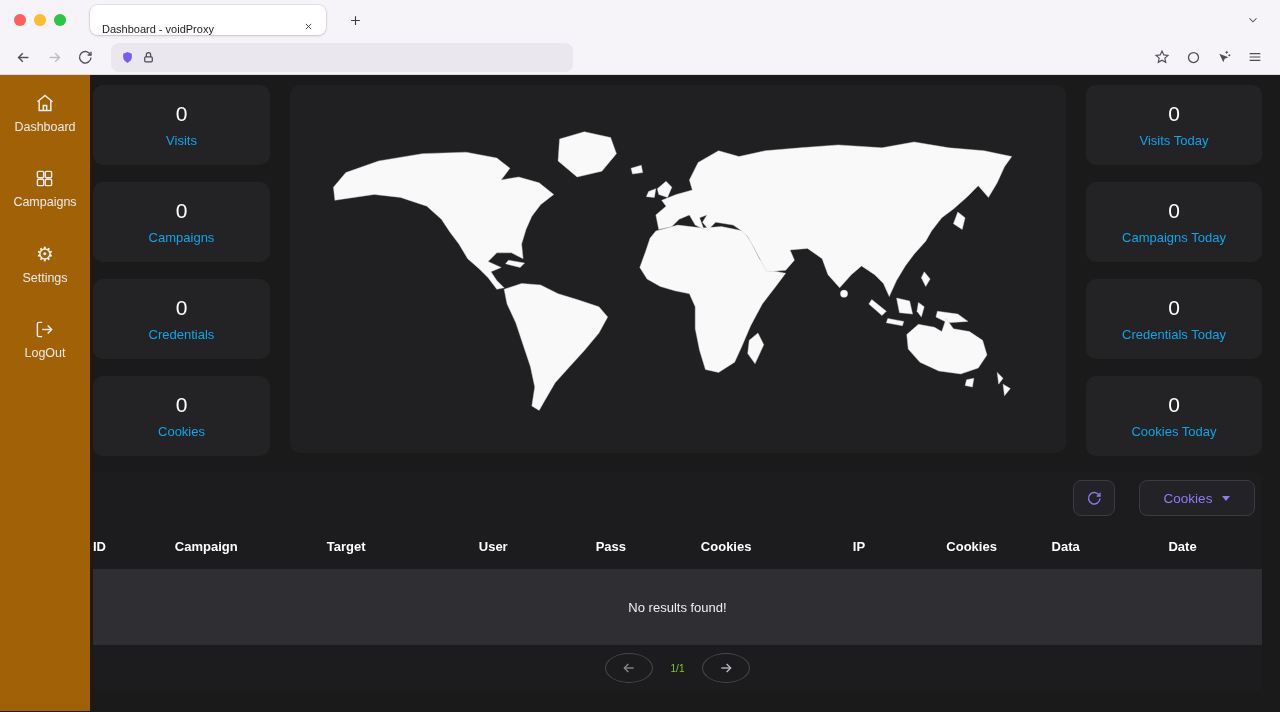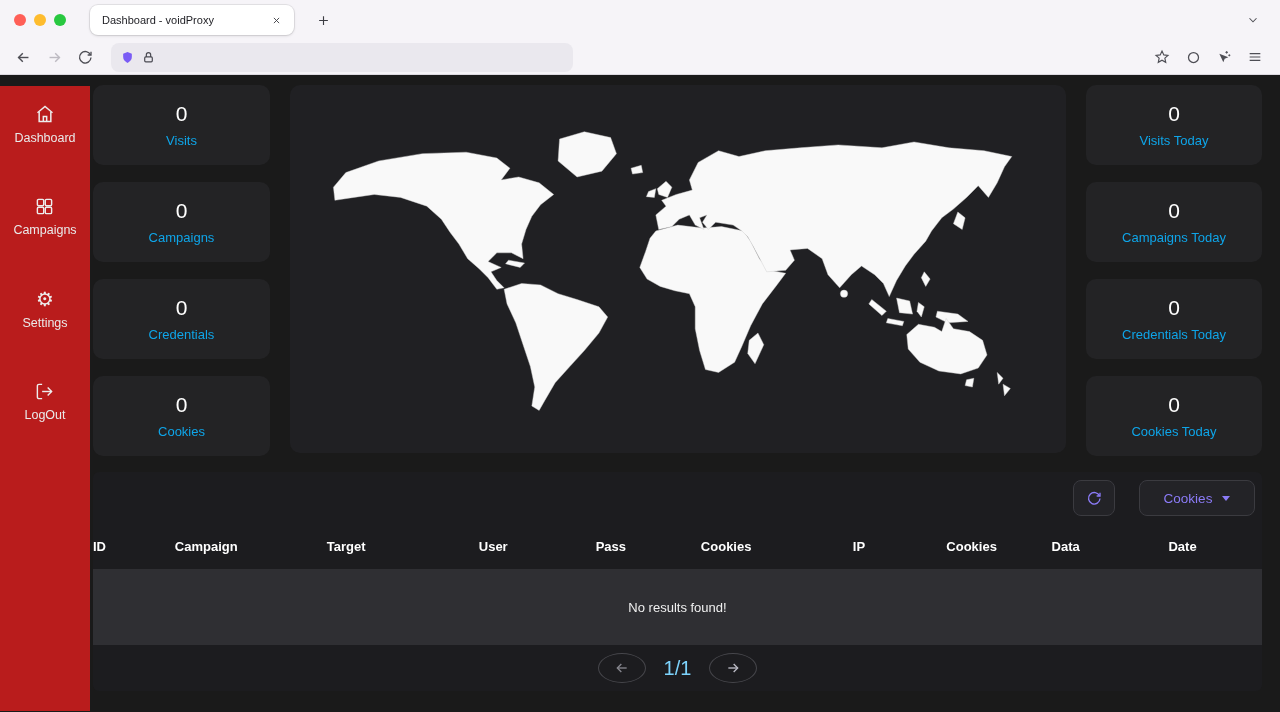--- a/index.html
+++ b/index.html
@@ -7,38 +7,38 @@
   body { font-family:"Liberation Sans", sans-serif; background:#1a1a1a; }
 
   
   .chrome { background:#f6f4f8; }
   .tabbar { height:40px; display:flex; align-items:center; padding:0 14px; }
   .traffic-lights { display:flex; gap:8px; margin-right:24px; }
   .light { width:12px; height:12px; border-radius:50%; }
   .light.red { background:#ff5f57; }
   .light.yellow { background:#febc2e; }
   .light.green { background:#28c840; }
-  .tab { width:204px; height:30px; background:#ffffff; border-radius:8px;
+  .tab { width:236px; height:30px; background:#ffffff; border-radius:8px;
          box-shadow:0 0 0 1px rgba(0,0,0,0.07), 0 1px 3px rgba(0,0,0,0.13);
-         display:flex; align-items:center; padding:0 9px 0 12px;gap:36px; }
+         display:flex; align-items:flex-end; padding:0 9px 0 12px;gap:36px; }
   .tab-title { flex:1; font-size:11px; color:#1d1d22; white-space:nowrap; overflow:hidden; }
   .icon-btn { display:flex; align-items:center; justify-content:center; width:26px; height:26px; border-radius:6px; cursor:default; }
   .newtab { margin-left:16px; }
   .tabbar-end { margin-left:auto; }
 
   .toolbar { height:35px; border-bottom:1px solid #dcd9e0; display:flex; align-items:center; padding:0 12px 0 10px; gap:5px; }
   .address-field { margin-left:8px; width:462px; height:29px; background:#eae8ee; border-radius:8px;
                    display:flex; align-items:center; gap:8px; padding:0 10px; }
   .toolbar-spacer { flex:1; }
 
   
   .app { height:636px; display:flex; background:#1a1a1a; }
 
-  .sidebar { width:90px; flex:none; background:#b91c1c; padding-top:18px;
-             display:flex; flex-direction:column; align-items:center; gap:52px;margin-top:11px; }
+  .sidebar { width:90px; flex:none; background:#a16207; padding-top:18px;
+             display:flex; flex-direction:column; align-items:center; gap:35px; }
   .side-item { display:flex; flex-direction:column; align-items:center; gap:7px; cursor:pointer; }
   .side-item .lbl { font-size:12.5px; color:#eaeaea; }
   .gear-glyph { font-family:"DejaVu Sans", sans-serif; font-size:20px; line-height:20px; color:#ededed; }
 
   .dash { flex:1; min-width:0; padding:10px 18px 0 3px; display:flex; flex-direction:column; }
   .top-grid { display:grid; grid-template-columns:177px 1fr 176px; gap:20px; align-items:start; }
   .stat-col { display:flex; flex-direction:column; gap:17px; }
   .stat-card { height:80px; background:#232325; border-radius:10px;
                display:flex; flex-direction:column; align-items:center; justify-content:center; gap:7px; }
   .stat-value { font-size:21px; color:#ffffff; }
@@ -61,21 +61,21 @@
 
   .header-row { height:45px; display:grid;
                 grid-template-columns:7% 13% 13% 10% 9% 13% 8% 9% 10% 8%;
                 align-items:center; text-align:left;
                 font-size:13px; font-weight:bold; color:#ffffff; }
   .empty-row { height:76px; background:#2f2f33; display:flex; align-items:center; justify-content:center;
                font-size:13px; color:#f0f0f0; }
   .pagination { flex:1; display:flex; align-items:center; justify-content:center; gap:18px; }
   .page-btn { width:48px; height:30px; border:1px solid #46464b; border-radius:50%; background:transparent;
               display:flex; align-items:center; justify-content:center; cursor:pointer; }
-  .page-indicator { font-size:20px; color:#7dd3fc; }
+  .page-indicator { font-size:10px; color:#84cc16; }
 </style>
 </head>
 <body>
 
 <div class="chrome">
   <div class="tabbar">
     <div class="traffic-lights">
       <span class="light red"></span>
       <span class="light yellow"></span>
       <span class="light green"></span>

